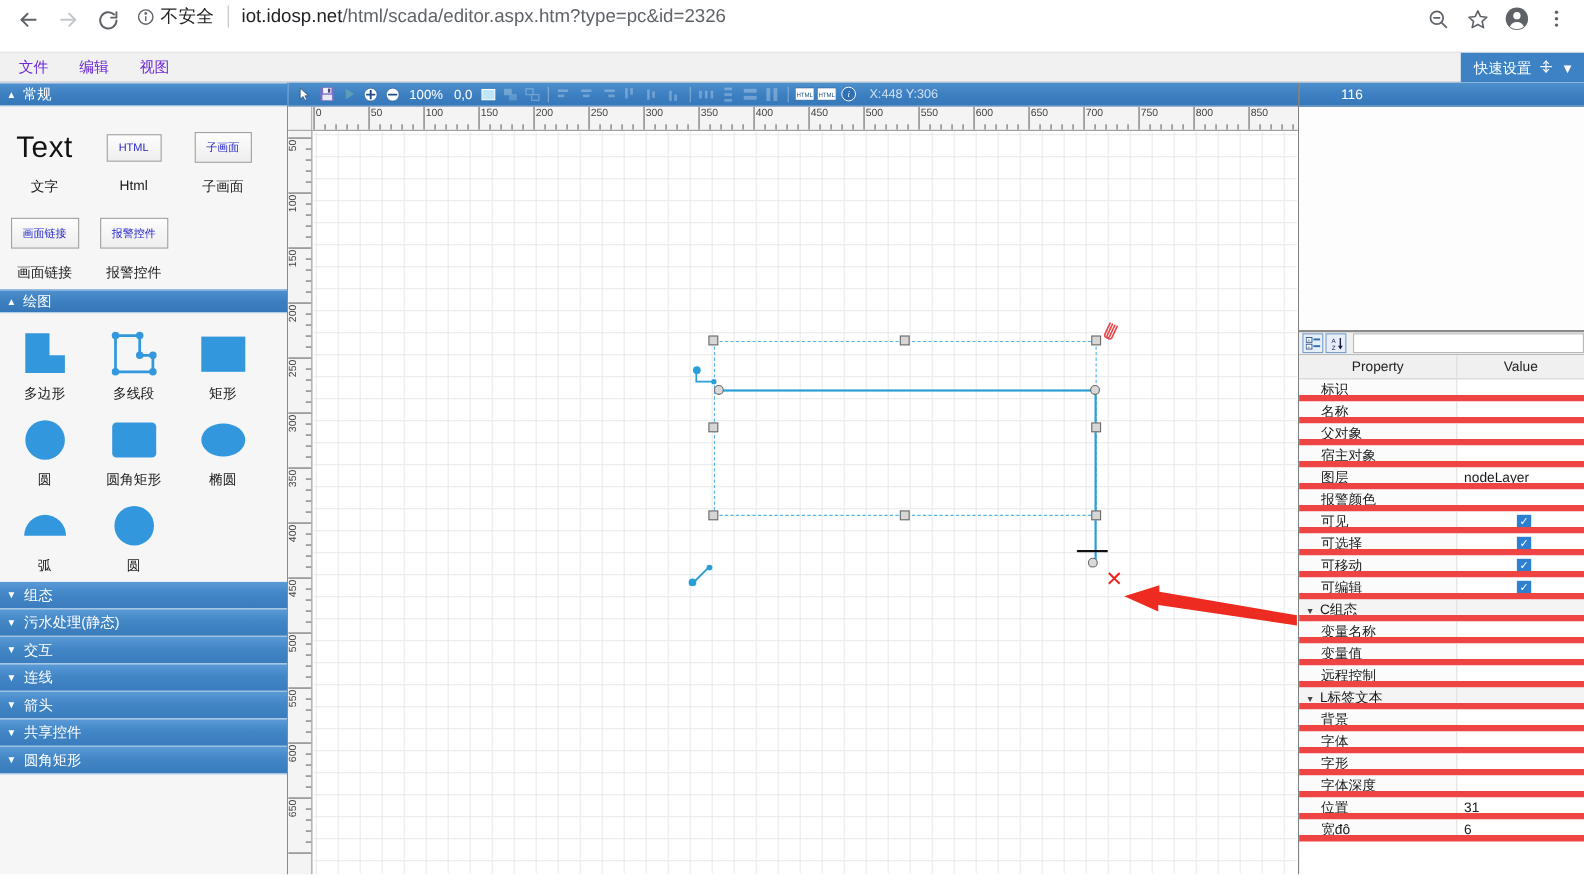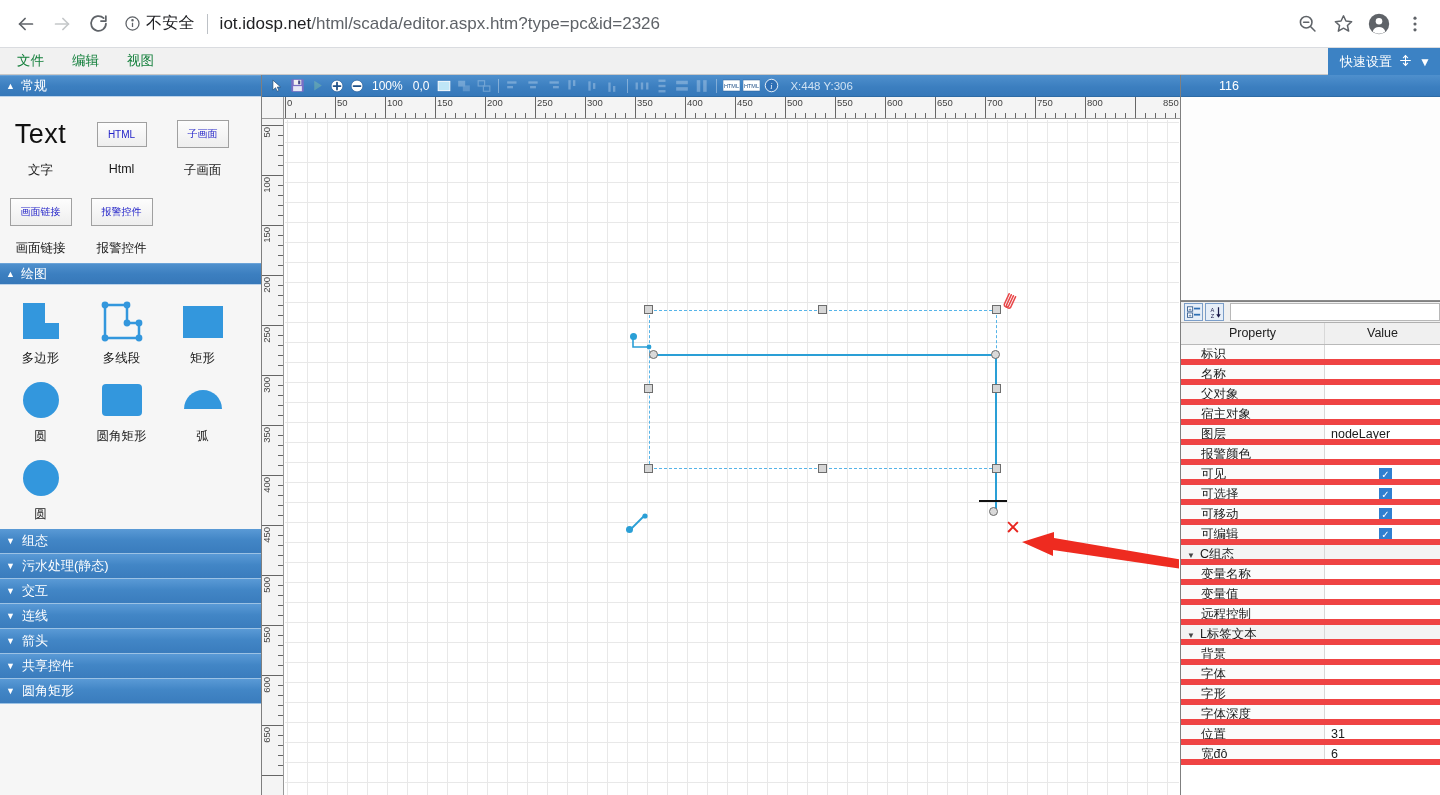--- a/index.html
+++ b/index.html
@@ -7,21 +7,21 @@
     width: 1440px; height: 795px;
     font-family: "Liberation Sans", "DejaVu Sans", sans-serif;
     background: #ffffff;
     overflow: hidden;
   }
 
   
   #browser-bar {
     height: 48px; width: 1440px;
     background: #ffffff;
-    display: flex; align-items: center;
+    display: flex; align-items: flex-start;
     padding: 0 8px;
     border-bottom: 1px solid #dadce0;
     position: relative;
   }
   .nav-btn {
     width: 36px; height: 36px;
     display: flex; align-items: center; justify-content: center;
     border-radius: 50%;
     color: #5f6368;
     flex: none;
@@ -58,21 +58,21 @@
 
   
   #app-menubar {
     height: 27px; width: 1440px;
     background: #f1f1f1;
     border-bottom: 1px solid #c8c8c8;
     display: flex; align-items: center;
     position: relative;
   }
   .menu-item {
-    font-size: 13.5px; color: #15803d;
+    font-size: 13.5px; color: #6d28d9;
     padding: 0 11px;
     line-height: 26px;
     margin-left: 6px;
   }
   #quick-settings {
     position: absolute; right: 0; top: 0;
     height: 27px;
     background: #3c82c4;
     color: #ffffff;
     display: flex; align-items: center; gap: 7px;
@@ -480,20 +480,28 @@
       </div>
       <div class="palette-cell">
         <div class="cell-art">
           <svg width="44" height="42" viewBox="0 0 44 42">
               <rect x="2" y="5" width="40" height="32" rx="4" ry="4" fill="#3397dd"></rect>
             </svg>
         </div>
         <div class="cell-label">圆角矩形</div>
       </div>
 
+      <div class="palette-cell">
+        <div class="cell-art">
+          <svg width="44" height="42" viewBox="0 0 44 42">
+              <ellipse cx="22" cy="21" rx="20" ry="15" fill="#3397dd"></ellipse>
+            </svg>
+        </div>
+        <div class="cell-label">椭圆</div>
+      </div>
       <div class="palette-cell">
         <div class="cell-art">
           <svg width="44" height="42" viewBox="0 0 44 42">
               <path d="M3 30 A19 19 0 0 1 41 30 Z" fill="#3397dd"></path>
             </svg>
         </div>
         <div class="cell-label">弧</div>
       </div>
       <div class="palette-cell">
         <div class="cell-art">
@@ -771,21 +779,21 @@
         <div class="rk" style="left: 771px; height: 5px;"></div>
         <div class="rk" style="left: 781px; height: 5px;"></div>
         <div class="rk" style="left: 791px; height: 5px;"></div>
         <div class="rk" style="left: 801px; height: 21px;"></div>
         <div class="rlbl" style="left: 803px;">800</div>
         <div class="rk" style="left: 811px; height: 5px;"></div>
         <div class="rk" style="left: 821px; height: 5px;"></div>
         <div class="rk" style="left: 831px; height: 5px;"></div>
         <div class="rk" style="left: 841px; height: 5px;"></div>
         <div class="rk" style="left: 851px; height: 21px;"></div>
-        <div class="rlbl" style="left: 879px;">850</div>
+        <div class="rlbl" style="left: 853px;">850</div>
         <div class="rk" style="left: 861px; height: 5px;"></div>
         <div class="rk" style="left: 871px; height: 5px;"></div>
         <div class="rk" style="left: 881px; height: 5px;"></div>
         <div class="rk" style="left: 891px; height: 5px;"></div>
       </div>
     <div id="ruler-v">
         <div class="rkv" style="top: 6px; width: 21px;"></div>
         <div class="rlblv" style="top: 8px;">50</div>
         <div class="rkv" style="top: 16px; width: 5px;"></div>
         <div class="rkv" style="top: 26px; width: 5px;"></div>

